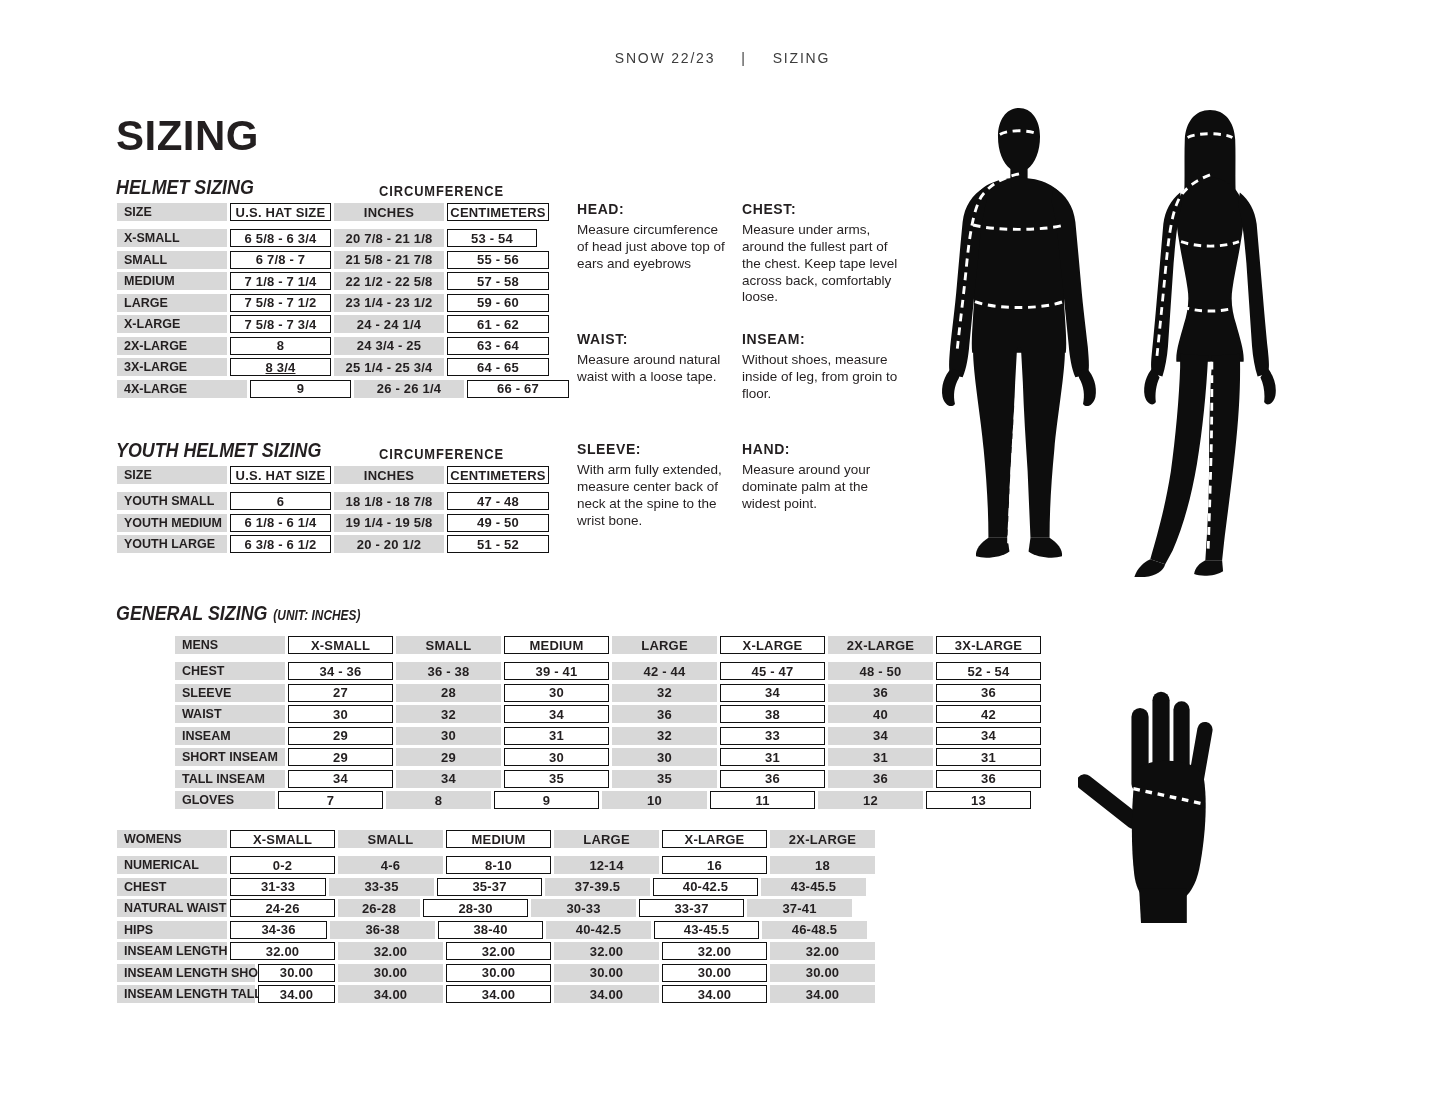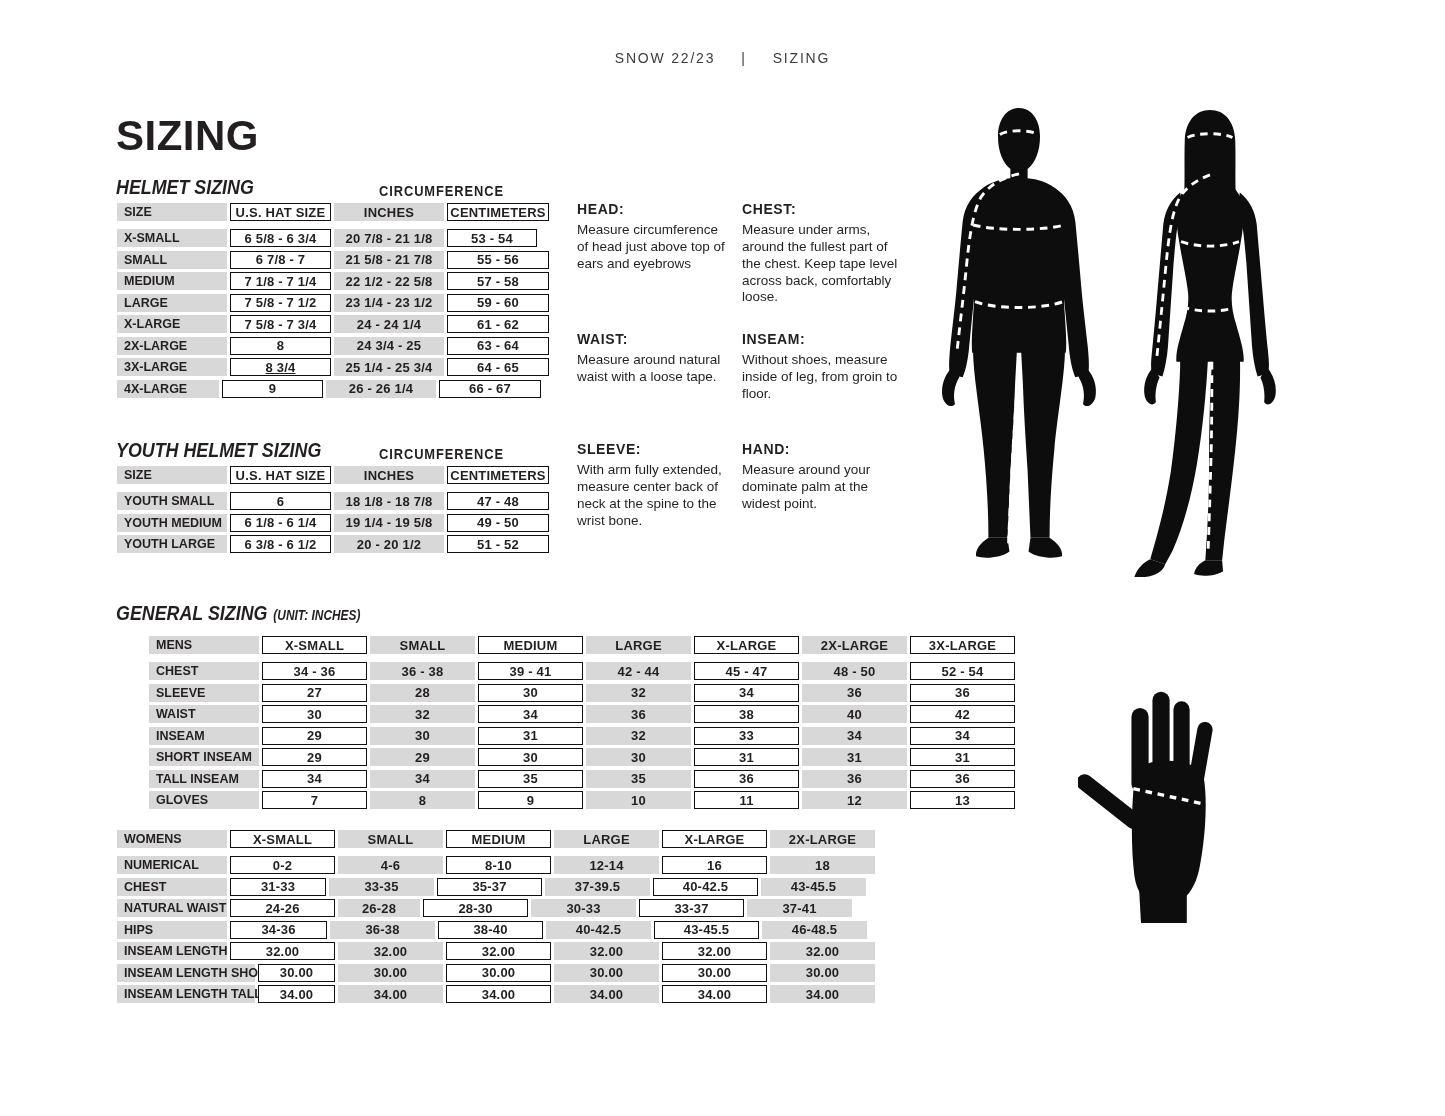--- a/index.html
+++ b/index.html
@@ -104,21 +104,21 @@
         <div class="cell g" style="width: 110px;">24 3/4 - 25</div>
         <div class="cell w" style="width: 102px;">63 - 64</div>
       </div>
       <div class="trow">
         <div class="cell label g" style="width: 110px;">3X-LARGE</div>
         <div class="cell w" style="width: 101px; text-decoration: underline;">8 3/4</div>
         <div class="cell g" style="width: 110px;">25 1/4 - 25 3/4</div>
         <div class="cell w" style="width: 102px;">64 - 65</div>
       </div>
       <div class="trow">
-        <div class="cell label g" style="width: 102px;">4X-LARGE</div>
+        <div class="cell label g" style="width: 130px;">4X-LARGE</div>
         <div class="cell w" style="width: 101px;">9</div>
         <div class="cell g" style="width: 110px;">26 - 26 1/4</div>
         <div class="cell w" style="width: 102px;">66 - 67</div>
       </div>
     </div>
 
   <div class="section-heading" style="left:116px; top:438px;">
     <span>YOUTH HELMET SIZING</span>
   </div>
   <div class="circ-label" style="left:334px; top:446px;">CIRCUMFERENCE</div>
@@ -171,21 +171,21 @@
   </div>
   <div class="instr" style="left:742px; top:441px;">
     <div class="ilabel">HAND:</div>
     <div>Measure around your dominate palm at the widest point.</div>
   </div>
 
   <div class="section-heading" style="left:116px; top:601px;">
     <span>GENERAL SIZING</span>
     <span class="unit-note">(UNIT: INCHES)</span>
   </div>
-  <div class="size-table" id="mens-table" style="left:109px; top:636px;padding-left:40px;">
+  <div class="size-table" id="mens-table" style="left:135px; top:636px;padding-left:40px;">
       <div class="trow header">
         <div class="cell label g" style="width: 110px;">MENS</div>
         <div class="cell w" style="width: 105px;">X-SMALL</div>
         <div class="cell g" style="width: 105px;">SMALL</div>
         <div class="cell w" style="width: 105px;">MEDIUM</div>
         <div class="cell g" style="width: 105px;">LARGE</div>
         <div class="cell w" style="width: 105px;">X-LARGE</div>
         <div class="cell g" style="width: 105px;">2X-LARGE</div>
         <div class="cell w" style="width: 105px;">3X-LARGE</div>
       </div>
@@ -243,21 +243,21 @@
         <div class="cell label g" style="width: 110px;">TALL INSEAM</div>
         <div class="cell w" style="width: 105px;">34</div>
         <div class="cell g" style="width: 105px;">34</div>
         <div class="cell w" style="width: 105px;">35</div>
         <div class="cell g" style="width: 105px;">35</div>
         <div class="cell w" style="width: 105px;">36</div>
         <div class="cell g" style="width: 105px;">36</div>
         <div class="cell w" style="width: 105px;">36</div>
       </div>
       <div class="trow">
-        <div class="cell label g" style="width: 110px;">GLOVES</div>
+        <div class="cell label g" style="width: 100px;">GLOVES</div>
         <div class="cell w" style="width: 105px;">7</div>
         <div class="cell g" style="width: 105px;">8</div>
         <div class="cell w" style="width: 105px;">9</div>
         <div class="cell g" style="width: 105px;">10</div>
         <div class="cell w" style="width: 105px;">11</div>
         <div class="cell g" style="width: 105px;">12</div>
         <div class="cell w" style="width: 105px;">13</div>
       </div>
     </div>
   <div class="size-table" id="womens-table" style="left:117px; top:830px;">

